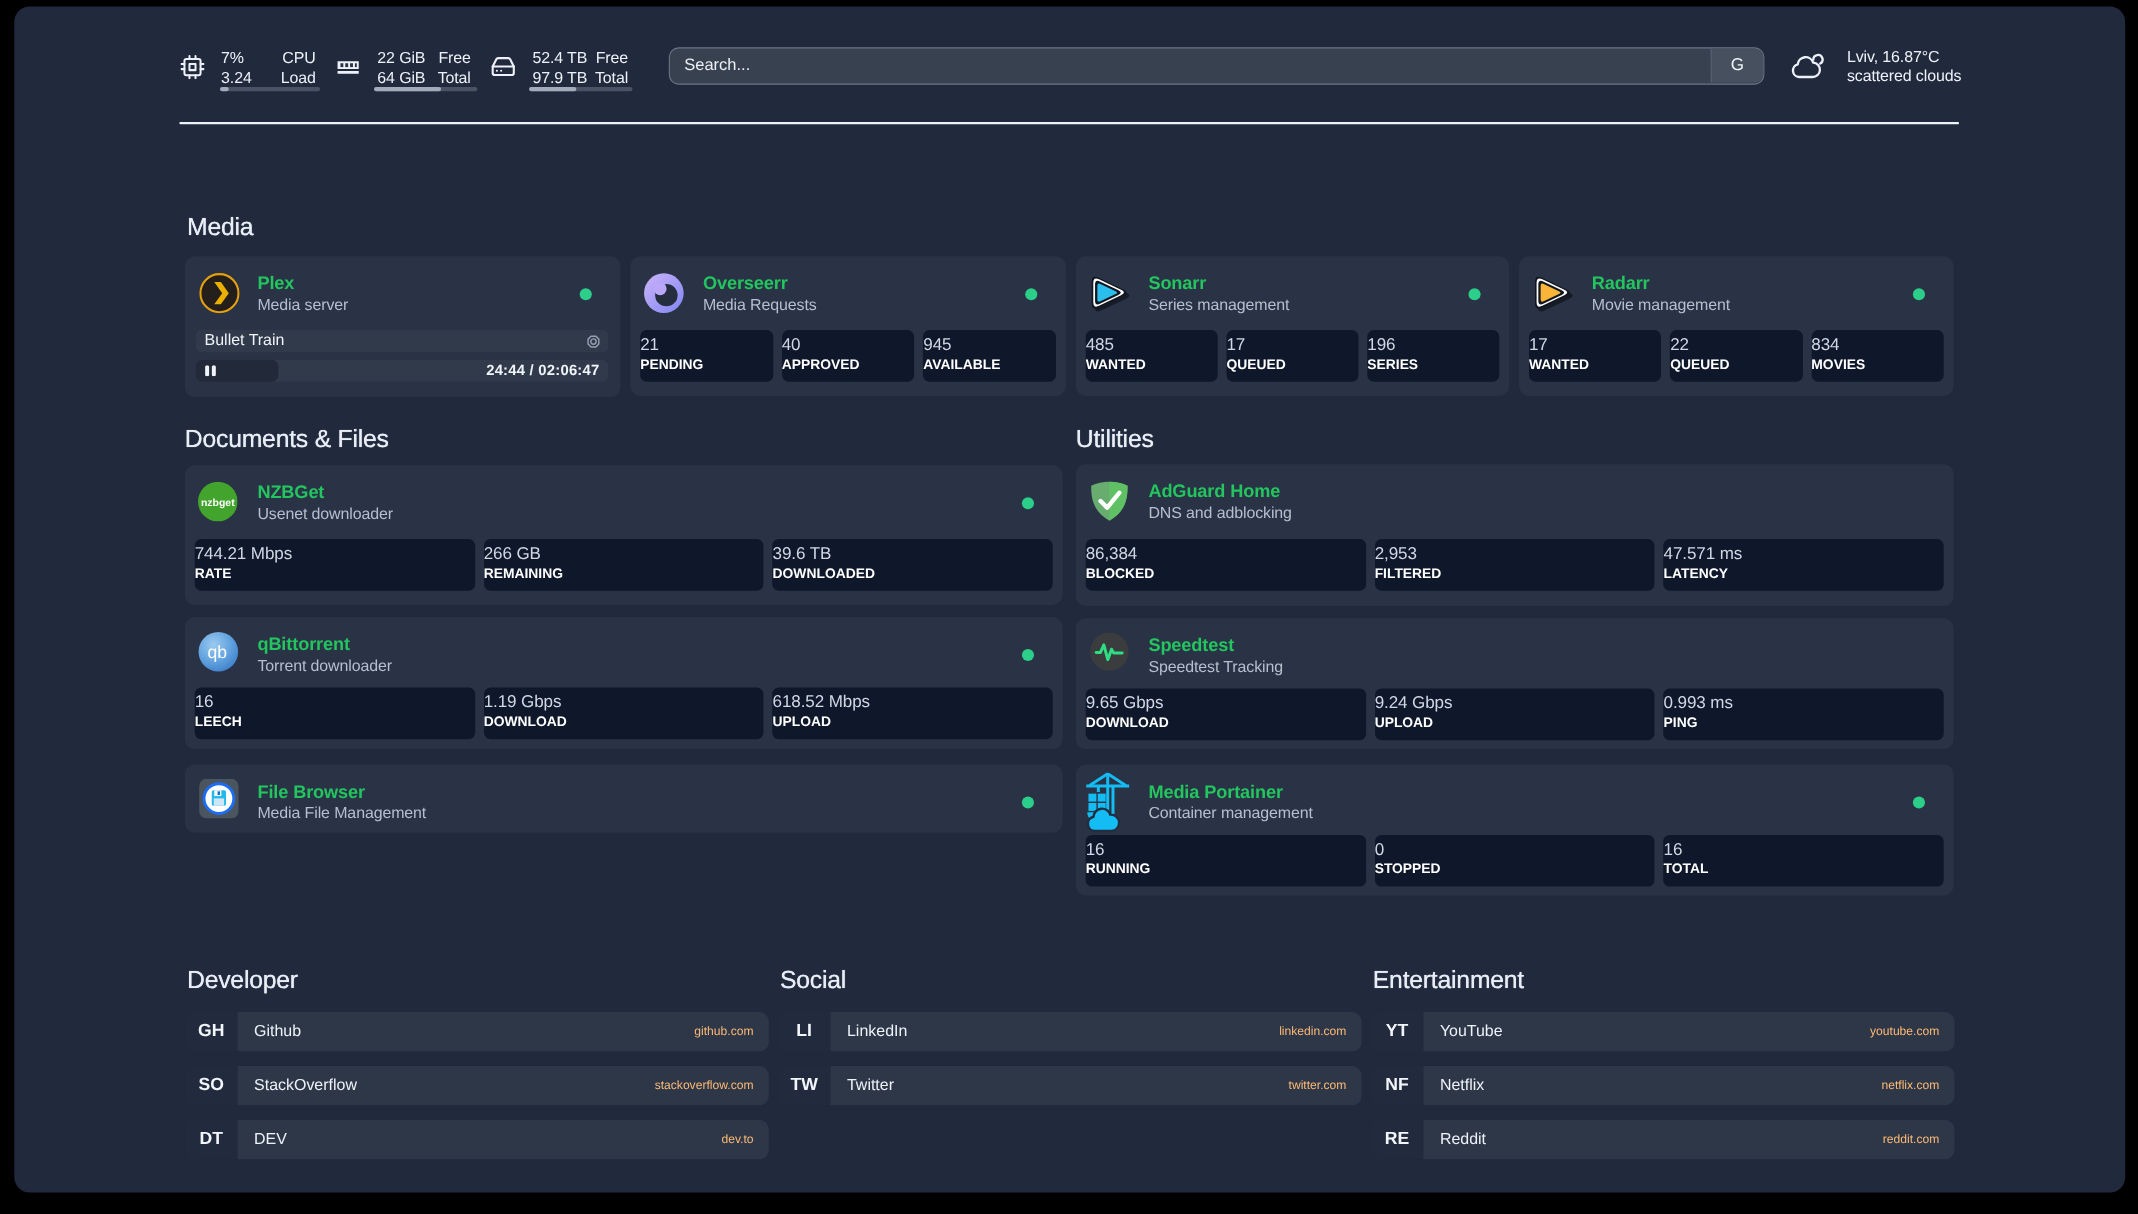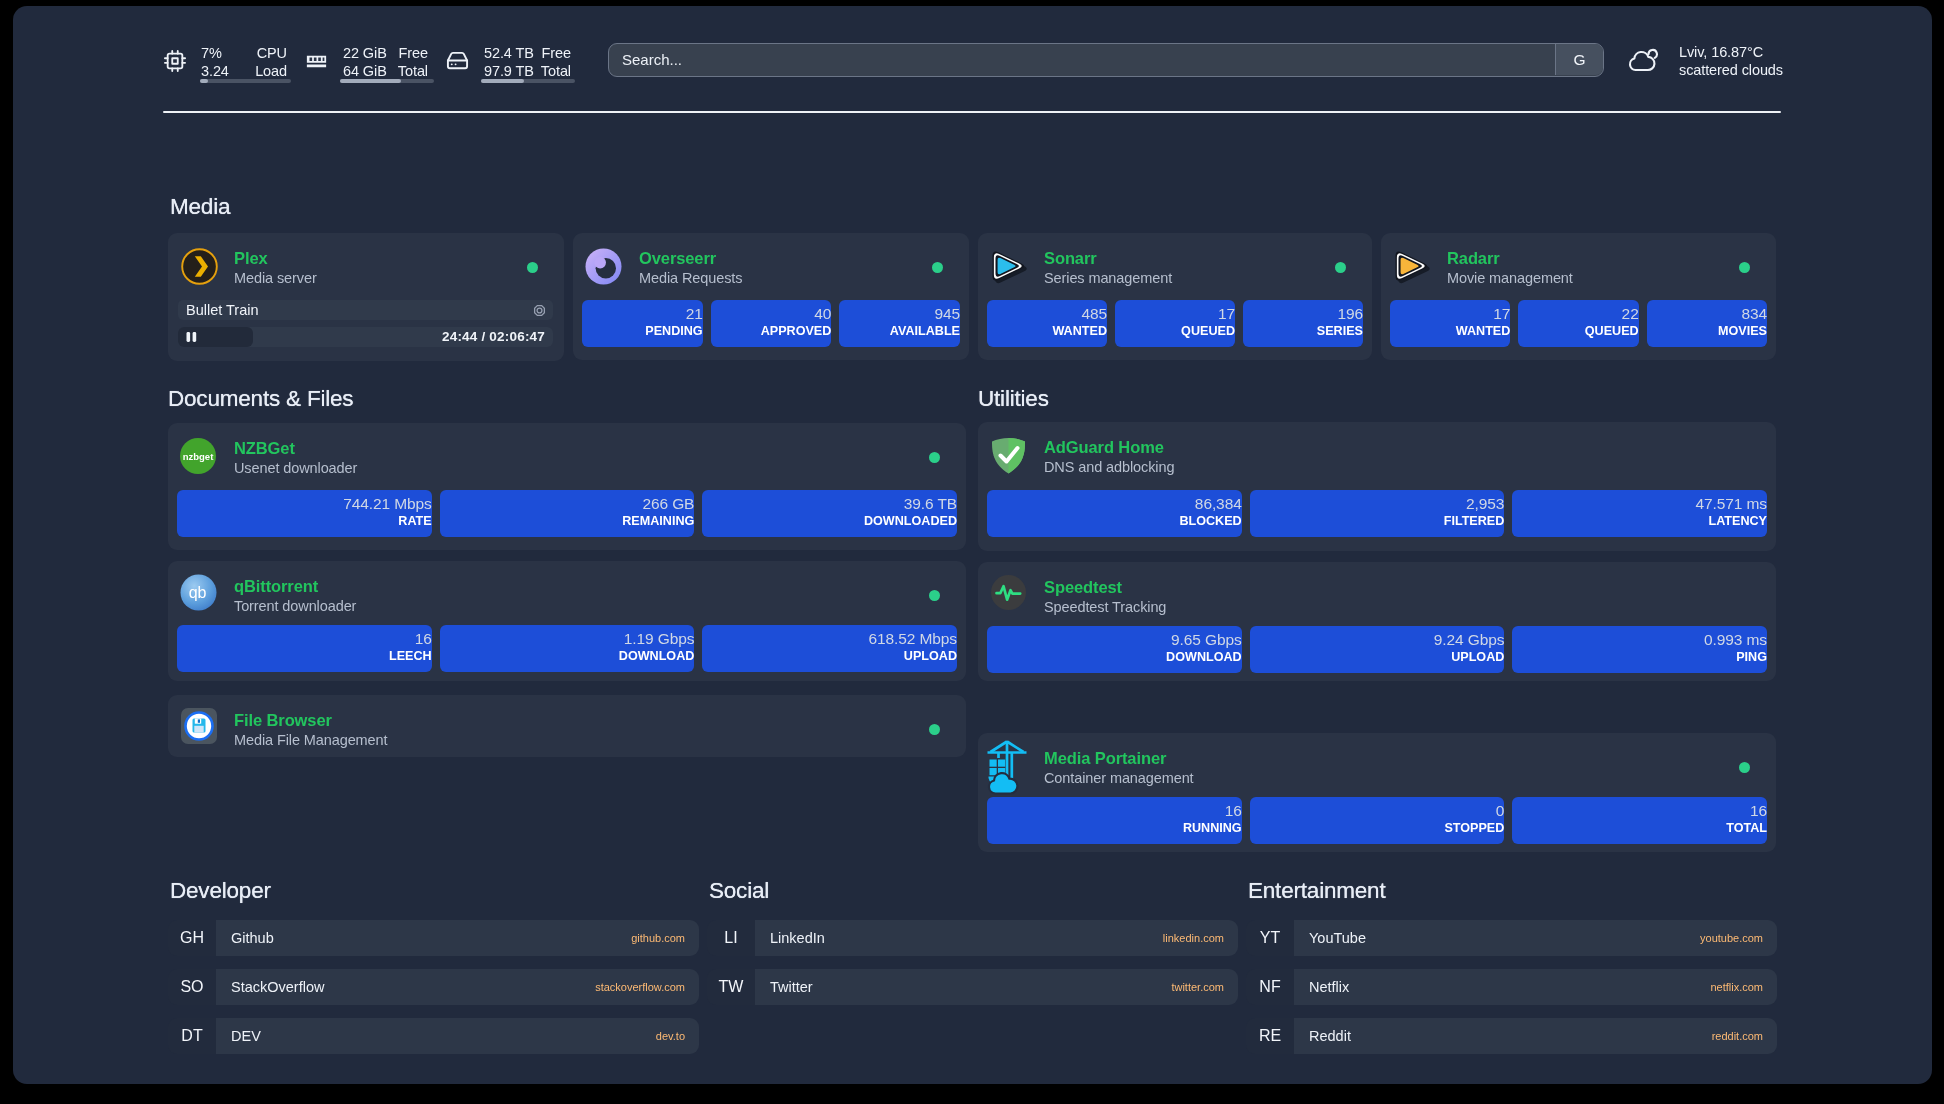--- a/index.html
+++ b/index.html
@@ -7,26 +7,26 @@
     font-family:"Liberation Sans", sans-serif; }
   .abs { position:absolute; }
   #panel { position:absolute; left:13px; top:6px; width:1919px; height:1078px;
     background:#212a3d; border-radius:14px; }
   .h { position:absolute; font-size:22.5px; font-weight:500; color:#e8edf6; letter-spacing:-0.2px; text-shadow:0 0 0.7px #e8edf6; }
   .card { position:absolute; background:#2a3345; border-radius:9px; }
   .title { position:absolute; left:66px; top:16px; font-size:16.5px; font-weight:600; color:#22c55e; letter-spacing:-0.1px; }
   .sub { position:absolute; left:66px; top:37px; font-size:14.5px; color:#b6bfce; letter-spacing:-0.1px; }
   .dot { position:absolute; width:11px; height:11px; border-radius:50%; background:#2bcf8a; top:29px; }
   .stats { position:absolute; left:9px; right:9px; top:67px; height:47px; display:flex; gap:8px; }
-  .stat { flex:1; background:#1d4ed8; border-radius:6px; text-align:right; overflow:hidden; }
+  .stat { flex:1; background:#0f172a; border-radius:6px; text-align:left; overflow:hidden; }
   .stat .v { margin-top:5px; font-size:15.5px; color:#d0d8e5; letter-spacing:-0.1px; }
   .stat .l { margin-top:1px; font-size:12.6px; font-weight:700; color:#ffffff; letter-spacing:0px; }
   .icw { position:absolute; left:12px; top:14px; }
   .bm { position:absolute; width:531px; height:36px; border-radius:9px; overflow:hidden; display:flex; }
-  .bm .ab { width:48px; background:#222b3d; color:#f2f5fa; font-size:16px; font-weight:400;
+  .bm .ab { width:48px; background:#222b3d; color:#f2f5fa; font-size:16px; font-weight:700;
     display:flex; align-items:center; justify-content:center; flex:none; }
   .bm .bar { flex:1; background:#2d3748; display:flex; align-items:center;
     justify-content:space-between; padding:0 14px 0 15px; }
   .bm .nm { font-size:14.5px; color:#eef2f8; }
   .bm .dm { font-size:11px; color:#fdba74; }
   .tw { position:absolute; top:44px; color:#eef2f8; font-size:14.5px; line-height:18px; letter-spacing:-0.1px; }
   .tlab { text-align:right; }
   .pbar { position:absolute; height:4px; border-radius:2px; background:#4a5364; top:79px; }
   .pfill { position:absolute; height:4px; border-radius:2px; background:#a2abbb; top:0; left:0; }
 </style>
@@ -313,21 +313,21 @@
         <div class="v">9.24 Gbps</div>
         <div class="l">UPLOAD</div>
       </div>
     <div class="stat">
         <div class="v">0.993 ms</div>
         <div class="l">PING</div>
       </div>
   </div>
 </div>
 
-<div class="card" style="left:978px; top:733px; width:798px; height:119px;">
+<div class="card" style="left:978px; top:695px; width:798px; height:119px;">
   <svg class="icw" style="left:8px; top:6px;" width="42" height="56" viewBox="0 0 42 56">
     <g stroke="#13bdf4" stroke-width="2.7" fill="none">
       <path d="M1.5 13.5 H40.5"></path>
       <path d="M21 2 V42"></path>
       <path d="M25.8 13.5 V42"></path>
       <path d="M21 2.5 L4.5 13 M21 2.5 L37.5 13"></path>
       <path d="M12.5 13.5 V19"></path>
     </g>
     <g fill="#13bdf4">
       <rect x="3.5" y="20.5" width="7.2" height="7.2"></rect>

